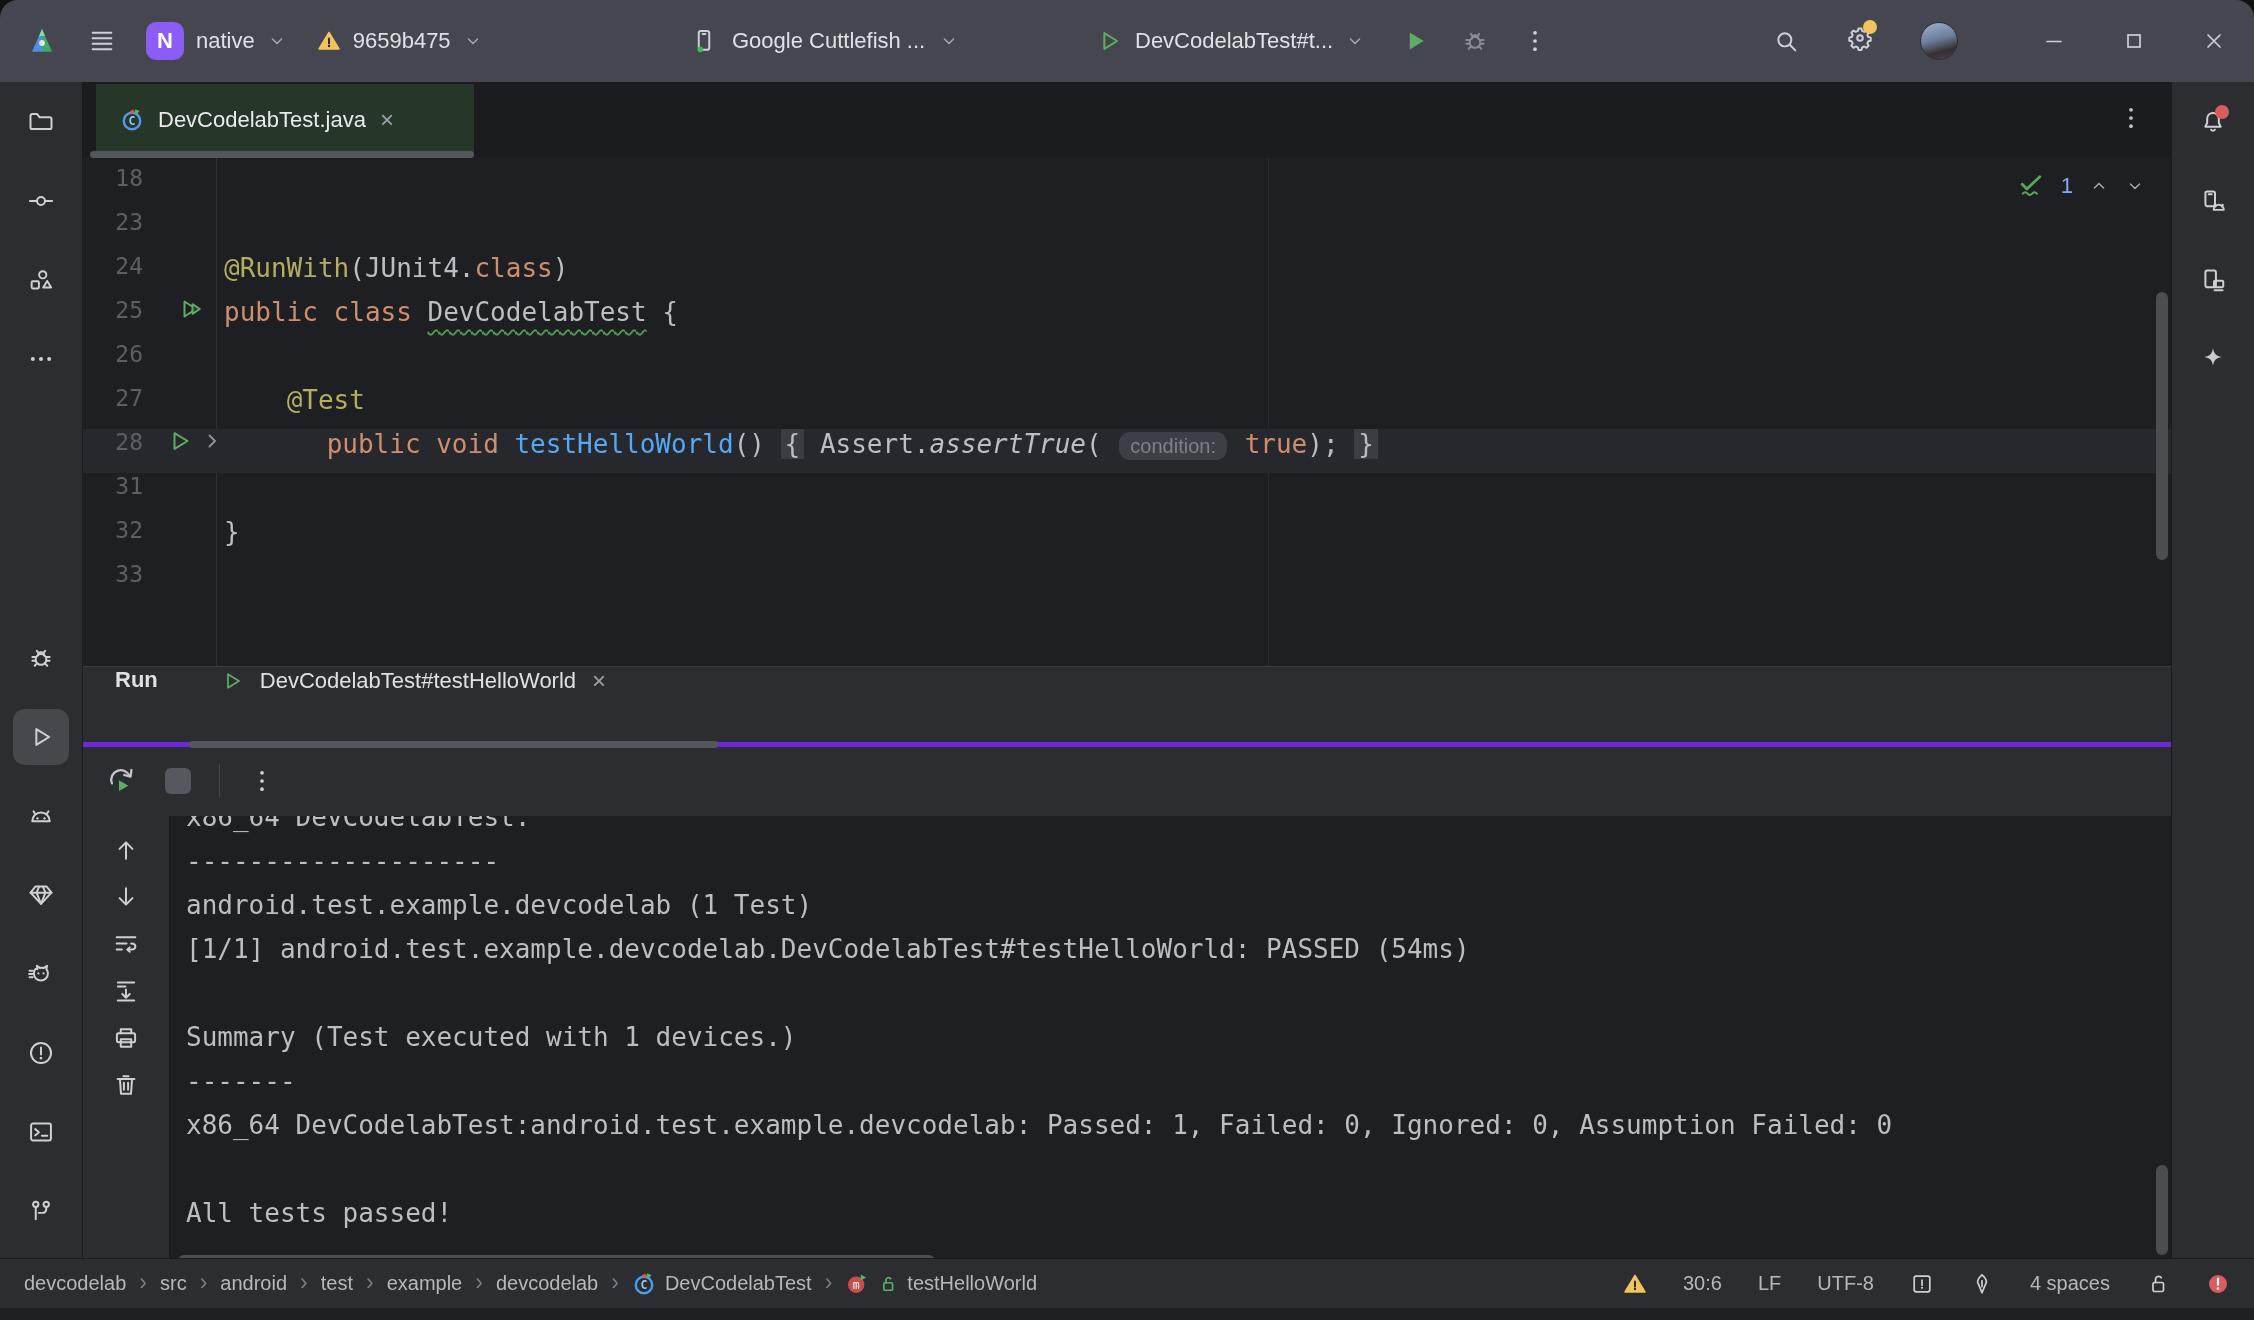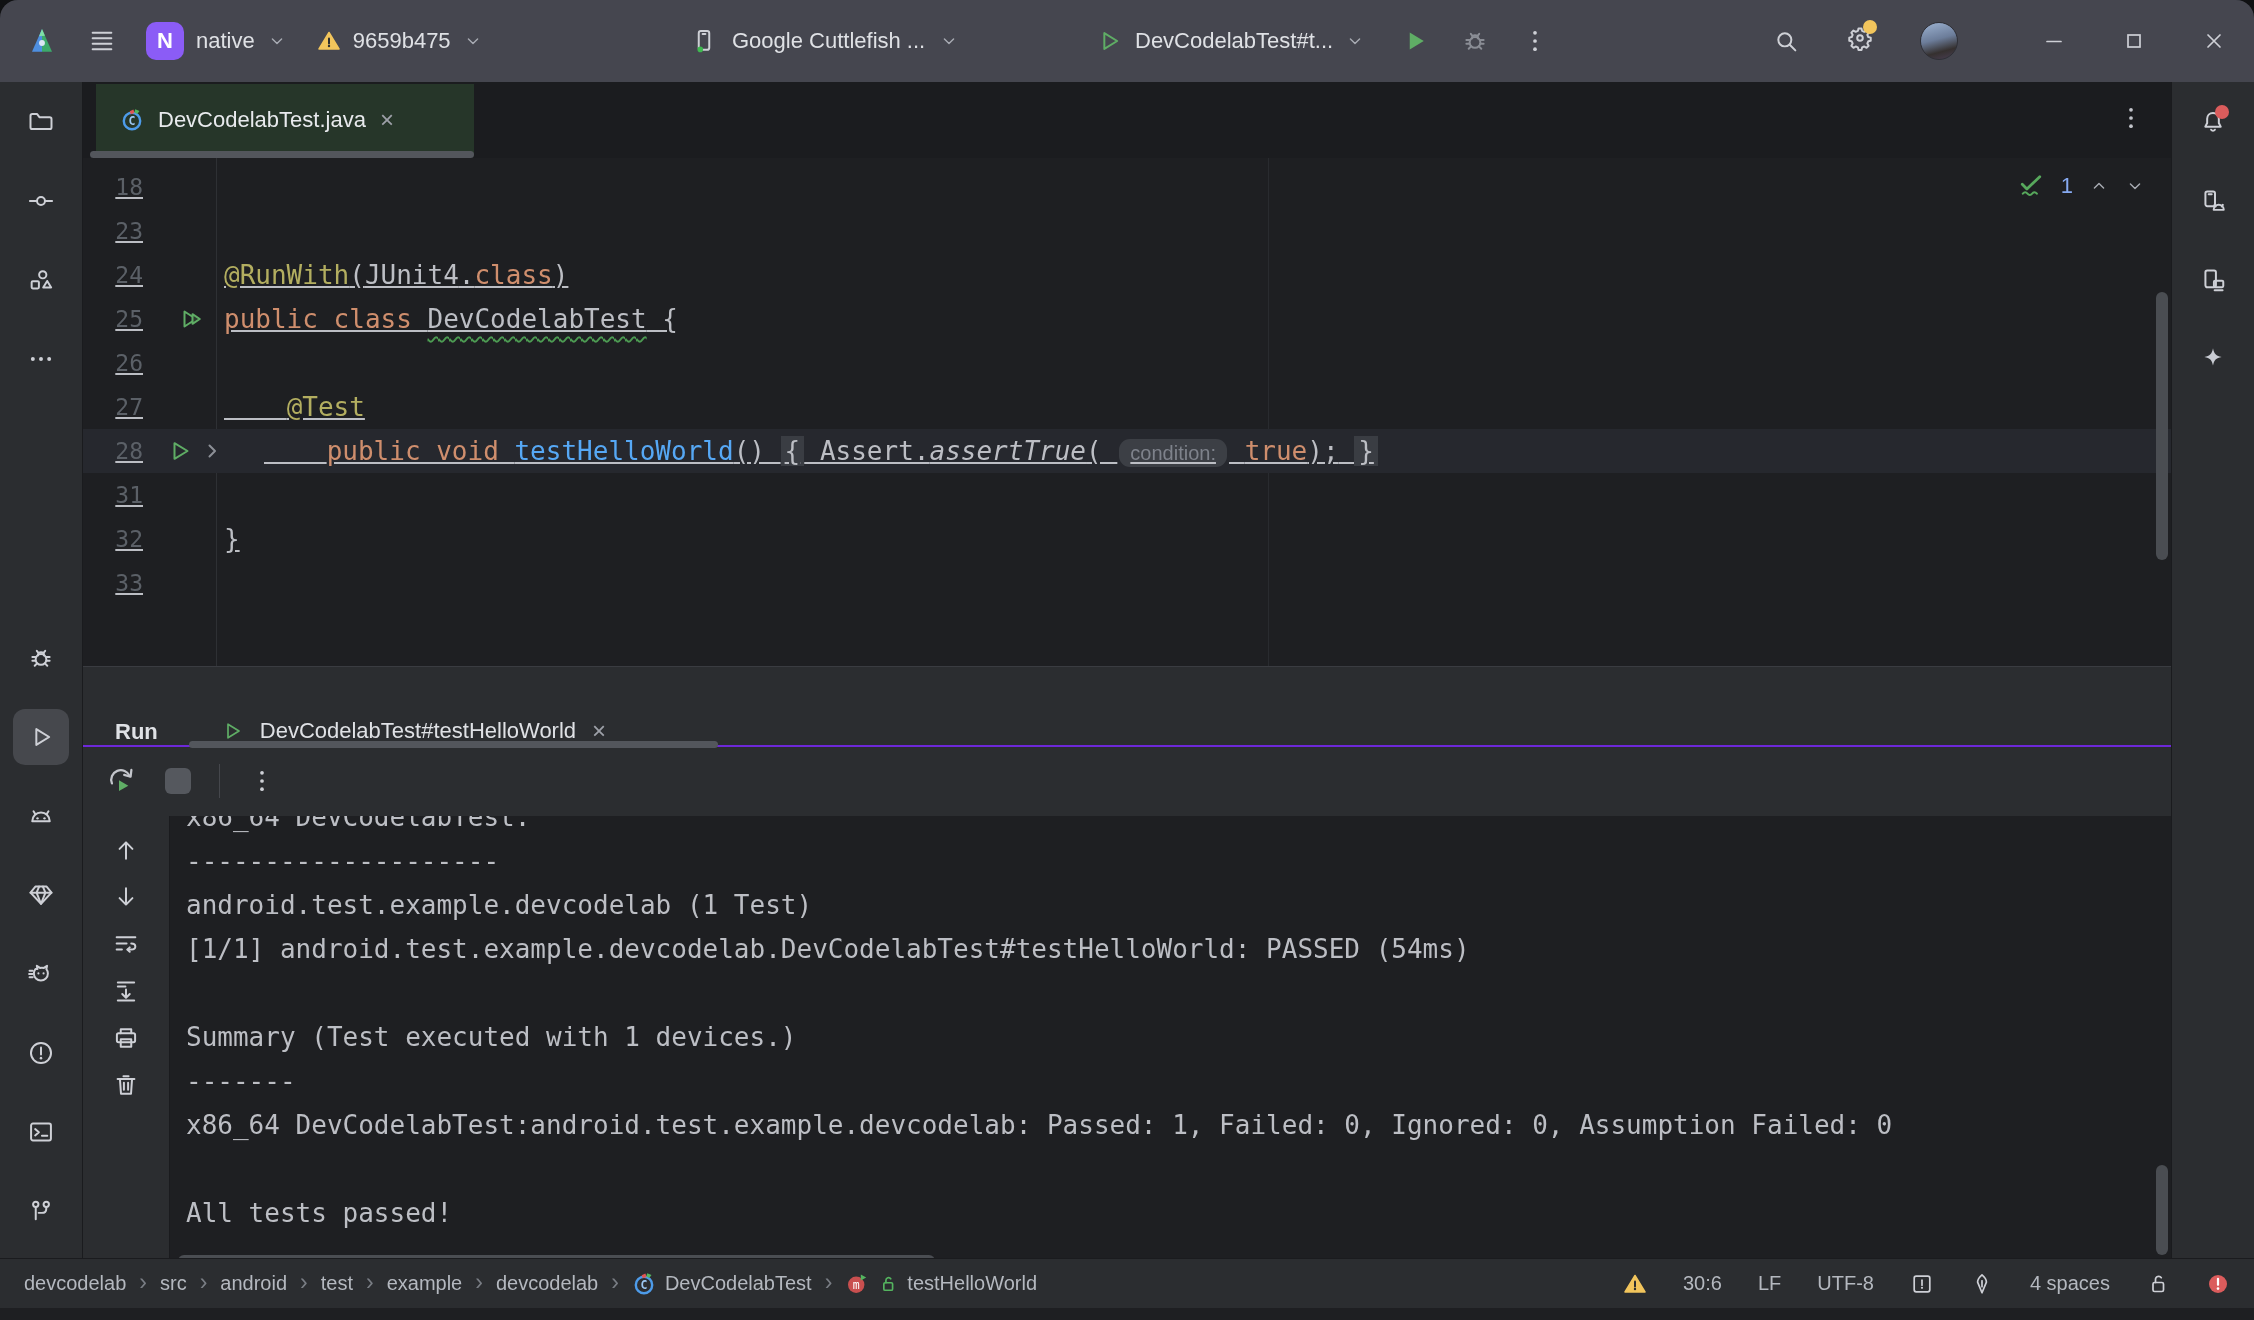--- a/index.html
+++ b/index.html
@@ -51,43 +51,43 @@
           display:flex;align-items:center;gap:14px;padding:0 24px;font-size:22px;color:#E8EAED;}
   .tab-close{color:#9DA0A8;font-size:24px;}
   .tab-scrollbar{position:absolute;left:7px;bottom:0;width:384px;height:7px;background:#53565C;border-radius:4px;}
   .tabbar-kebab{position:absolute;right:26px;top:22px;color:#C3C5CB;}
 
   
   .editor{position:absolute;left:83px;right:83px;top:158px;height:508px;background:#1E1F22;}
   .gutter-sep{position:absolute;left:133px;top:0;bottom:0;border-left:1px solid #2E3034;}
   .margin-guide{position:absolute;left:1185px;top:0;bottom:0;border-left:1px solid #292B2F;}
   .lines{position:relative;padding-top:7px;}
-  .line{display:flex;height:44px;align-items:center;font-family:"DejaVu Sans Mono",monospace;
-        font-size:26px;white-space:pre;color:#BCBEC4;text-decoration:underline;}
+  .line{display:flex;height:44px;align-items:flex-start;font-family:"DejaVu Sans Mono",monospace;
+        font-size:26px;white-space:pre;color:#BCBEC4;}
   .line.cur{background:#26282E;gap:20px;}
   .ln{flex:0 0 60px;text-align:right;color:#5B6067;font-size:23px;}
   .gut{flex:0 0 73px;display:flex;align-items:center;justify-content:flex-end;gap:8px;padding-right:12px;}
   .code{padding-left:8px;}
   .tk-kw{color:#CF8E6D;}
   .tk-ann{color:#B3AE60;}
   .tk-pln{color:#BCBEC4;}
   .tk-mth{color:#56A8F5;}
   .tk-itl{color:#BCBEC4;font-style:italic;}
   .tk-tst{color:#BCBEC4;text-decoration:underline wavy #4C9B52 2px;text-underline-offset:8px;}
   .tk-fold{background:#3A3D43;color:#B6BAC1;padding:0 8px;border-radius:3px;}
   .tk-brc{background:#3A3D43;color:#BCBEC4;padding:0 4px;}
   .tk-hint{font-family:"Liberation Sans",sans-serif;font-size:20px;background:#3C3F45;color:#7E828B;
            padding:3px 11px;border-radius:11px;margin:0 2px;}
   .inspect{position:absolute;top:14px;right:26px;display:flex;align-items:center;gap:16px;font-size:22px;}
   .inspect .cnt{color:#86A9F1;}
   .ed-vscroll{position:absolute;right:3px;top:134px;width:12px;height:268px;background:#4A4D52;border-radius:6px;}
 
   
   .runpanel{position:absolute;left:83px;right:83px;top:666px;bottom:50px;background:#2B2D30;border-top:1px solid #3A3C41;}
-  .rp-header{position:relative;height:80px;display:flex;align-items:flex-end;border-bottom:2px solid #6d28d9;}
+  .rp-header{position:relative;height:80px;display:flex;align-items:flex-start;border-bottom:5px solid #6d28d9;}
   .rp-title{margin-left:32px;font-weight:bold;font-size:22px;color:#DFE1E5;}
   .rp-tab{margin-left:62px;display:flex;align-items:center;gap:16px;font-size:22px;color:#DFE1E5;}
   .rp-underline{position:absolute;left:106px;top:74px;width:529px;height:7px;background:#53565C;border-radius:4px;}
   .rp-toolbar{height:68px;display:flex;align-items:center;padding-left:22px;gap:28px;}
   .rp-sep{height:34px;border-left:1px solid #45474C;}
   .stop-btn{width:26px;height:26px;border-radius:6px;background:#55585E;}
   .rp-body{position:absolute;top:149px;left:0;right:0;bottom:0;display:flex;justify-content:center;}
   .console-gutter{width:87px;border-right:1px solid #1A1B1E;display:flex;flex-direction:column;
                   align-items:center;padding-top:16px;}
   .cg-btn{width:36px;height:36px;margin-bottom:11px;display:flex;align-items:center;justify-content:center;color:#C3C5CB;}

